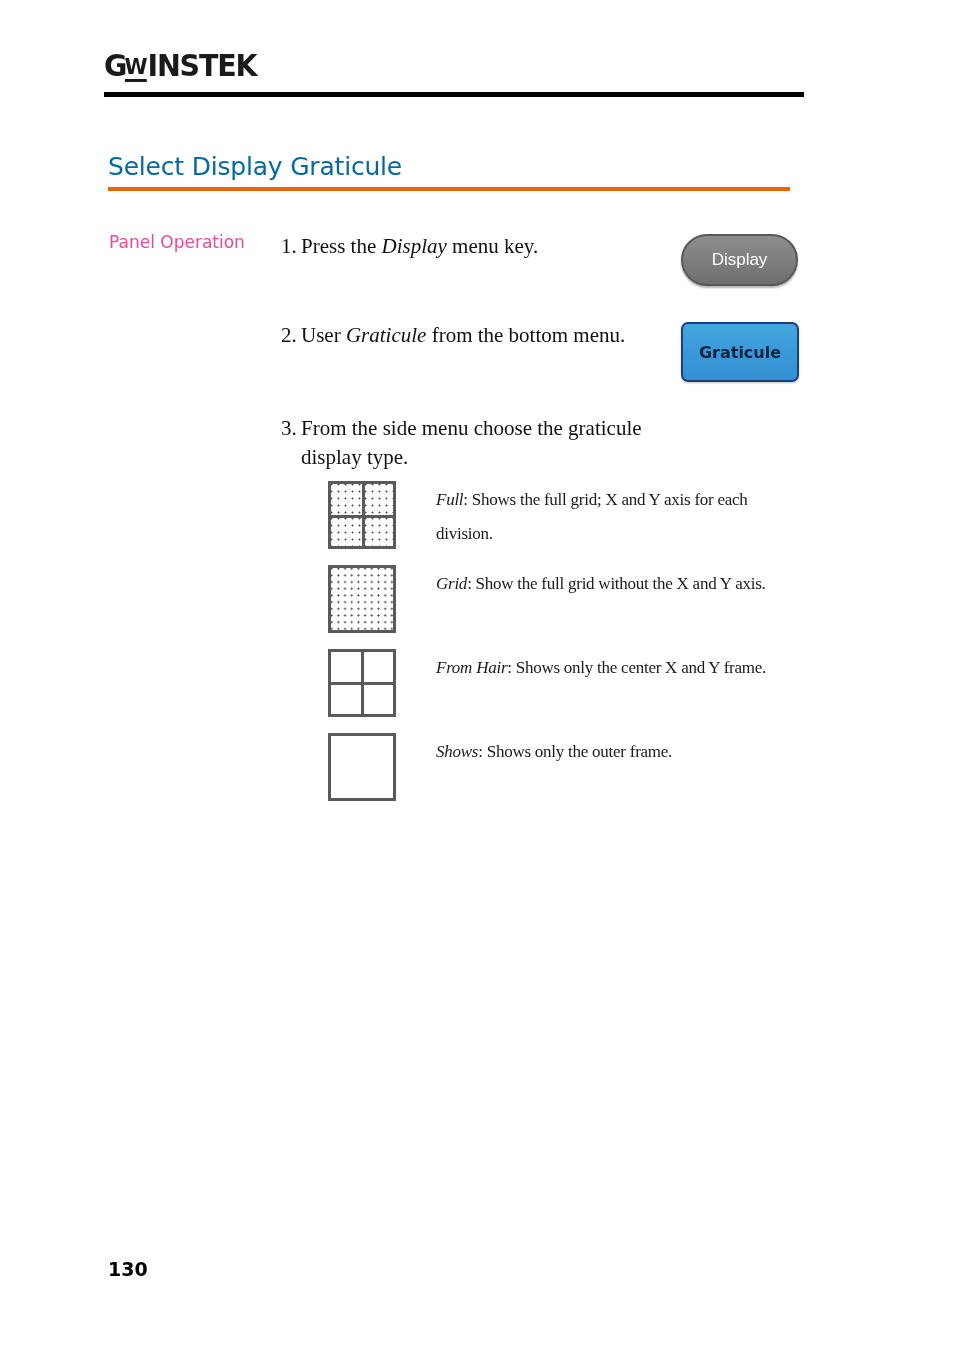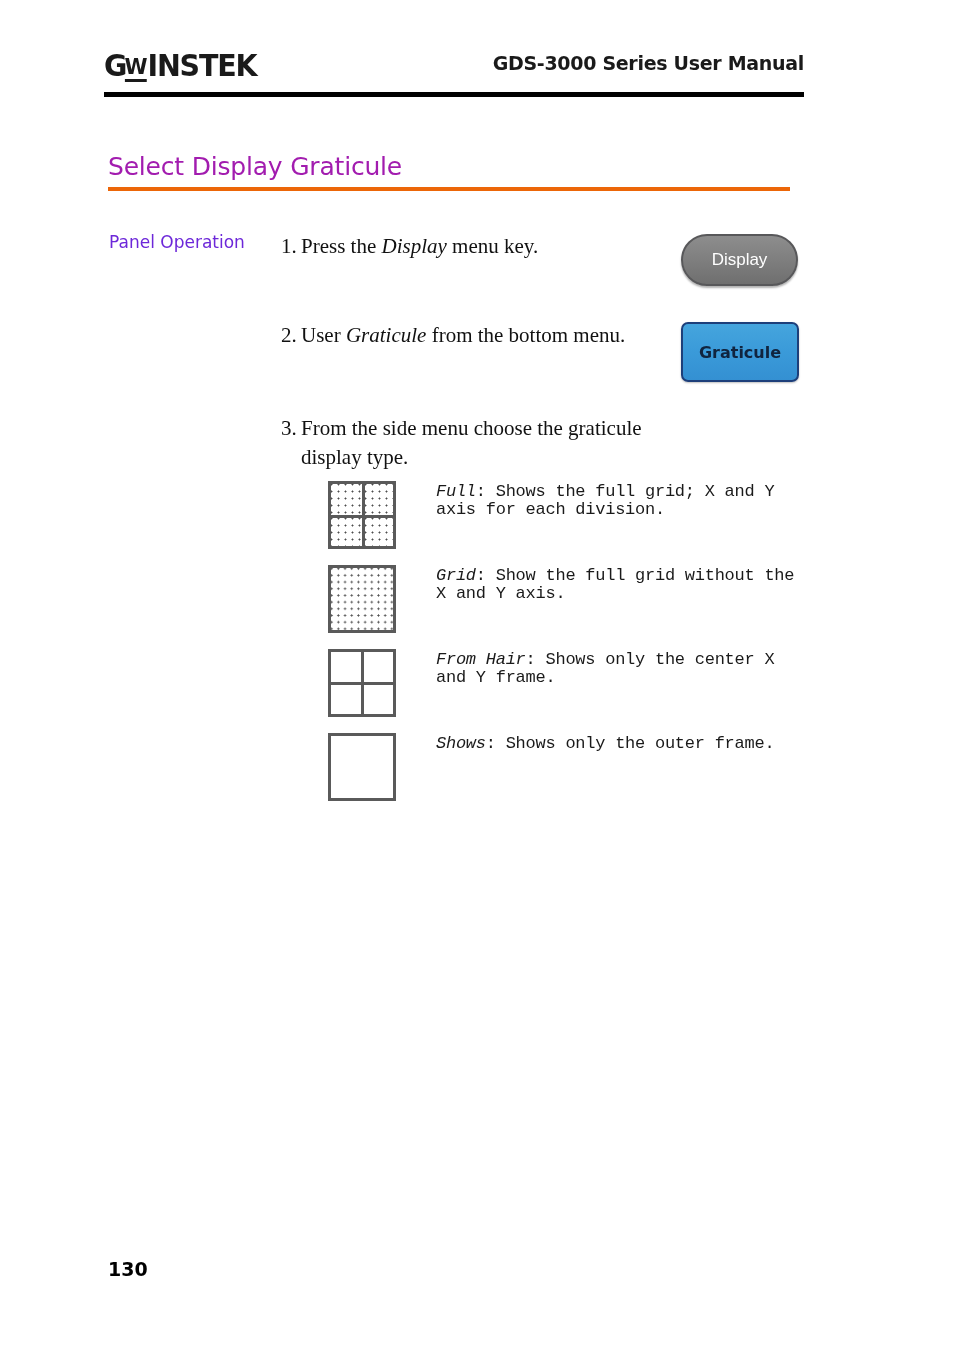--- a/index.html
+++ b/index.html
@@ -75,41 +75,41 @@
   }
 
   
   .section-title {
     position: absolute;
     left: 108px;
     top: 152px;
     font-family: "DejaVu Sans", sans-serif;
     font-size: 25px;
     font-weight: normal;
-    color: #a21caf;
+    color: #0369a1;
     letter-spacing: -0.2px;
     white-space: nowrap;
   }
   .section-rule {
     position: absolute;
     left: 108px;
     top: 187px;
     width: 682px;
     height: 4px;
     background: #ec6608;
   }
 
   
   .label-panel-op {
     position: absolute;
     left: 109px;
     top: 232px;
     font-family: "DejaVu Sans", sans-serif;
     font-size: 17px;
-    color: #6d28d9;
+    color: #ec4899;
     white-space: nowrap;
   }
   .step {
     position: absolute;
     font-family: "Liberation Serif", serif;
     font-size: 21px;
     color: #111111;
     line-height: 29px;
   }
   .step .num {
@@ -237,23 +237,23 @@
     height: 3px;
     margin-top: -1.5px;
     background: #5a5a5a;
   }
 
   .grat-desc {
     position: absolute;
     left: 108px;
     top: 2px;
     width: 372px;
-    font-family: Liberation Mono, monospace;
+    font-family: Liberation Serif, serif;
     font-size: 17px;
-    line-height: 18px;
+    line-height: 34px;
     color: #1a1a1a;
     letter-spacing: -0.25px;
   }
   .grat-desc .name { font-style: italic; }
 
   
   .page-number {
     position: absolute;
     left: 108px;
     top: 1258px;
@@ -263,21 +263,20 @@
     color: #000000;
   }
 </style>
 </head>
 <body>
 
 <div class="header">
   <div class="logo">
     <span class="gw-g">G</span><span class="gw-w">W</span><span>INSTEK</span>
   </div>
-  <div class="manual-title">GDS-3000 Series User Manual</div>
 </div>
 <div class="header-rule"></div>
 
 <div class="section-title">Select Display Graticule</div>
 <div class="section-rule"></div>
 
 <div class="label-panel-op">Panel Operation</div>
 
 <div class="step" id="step1">
   <span class="num">1.</span>

